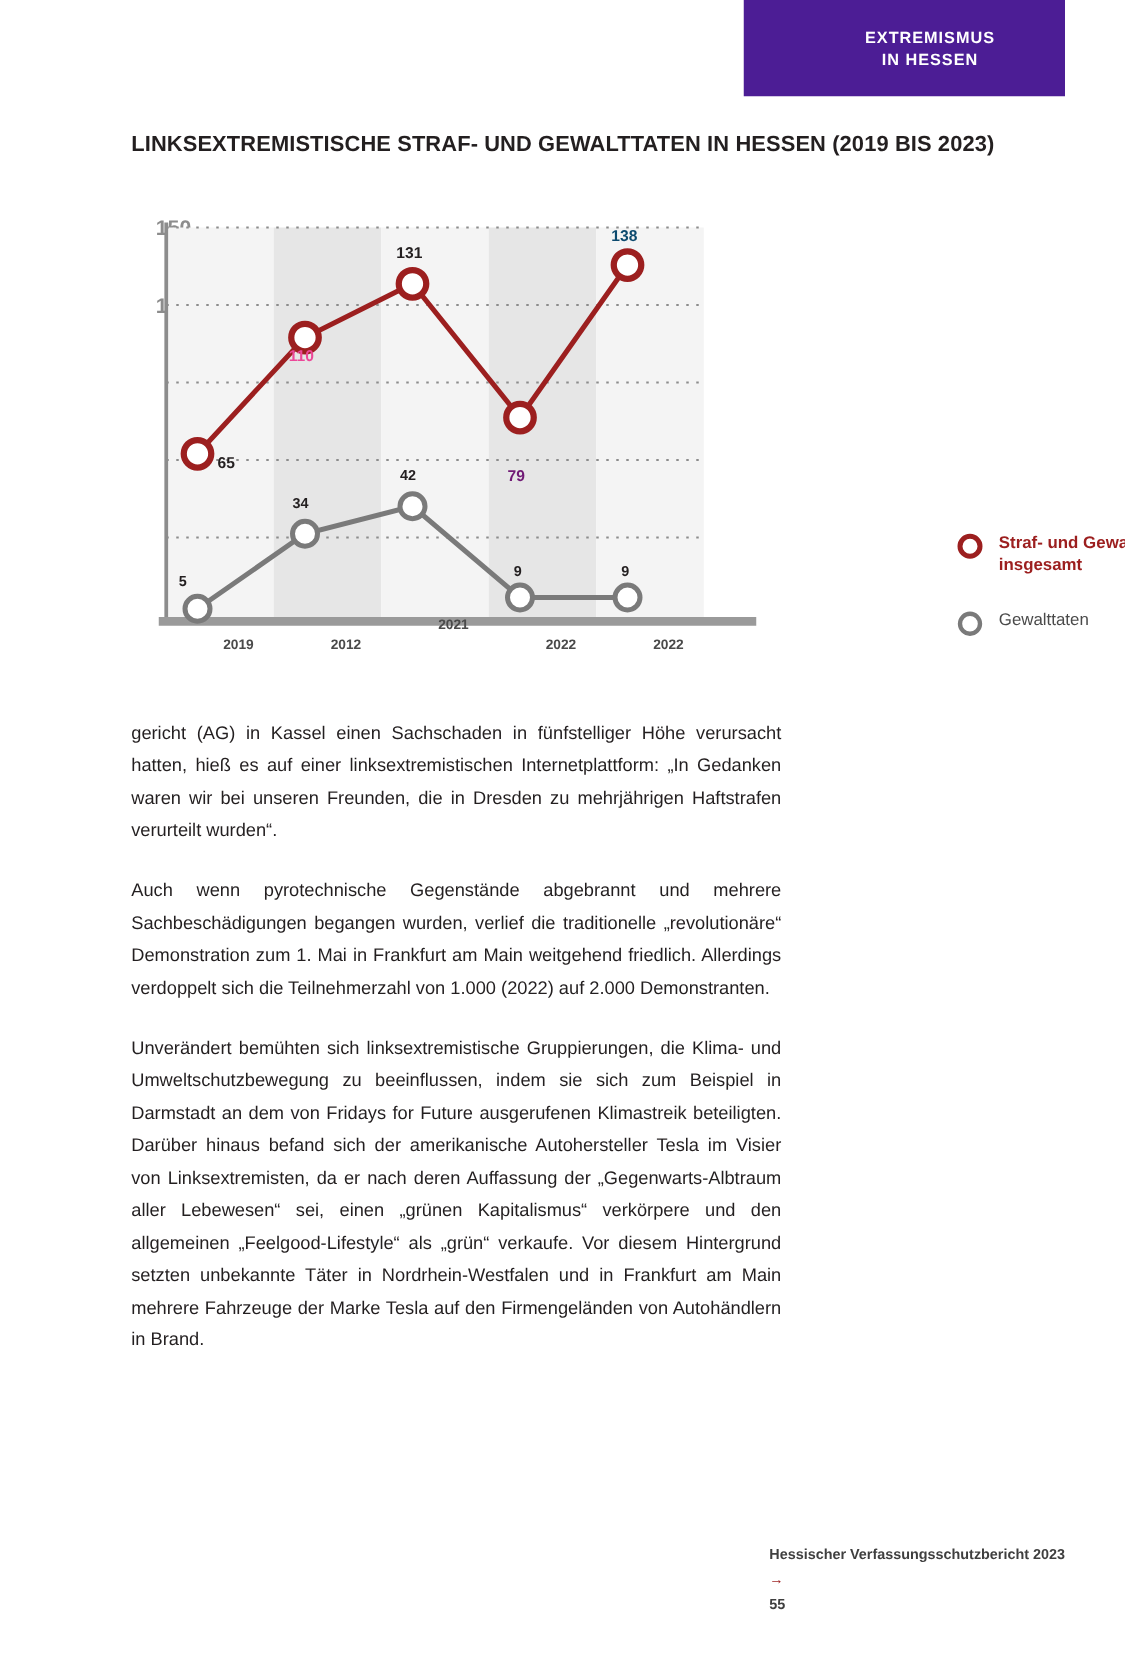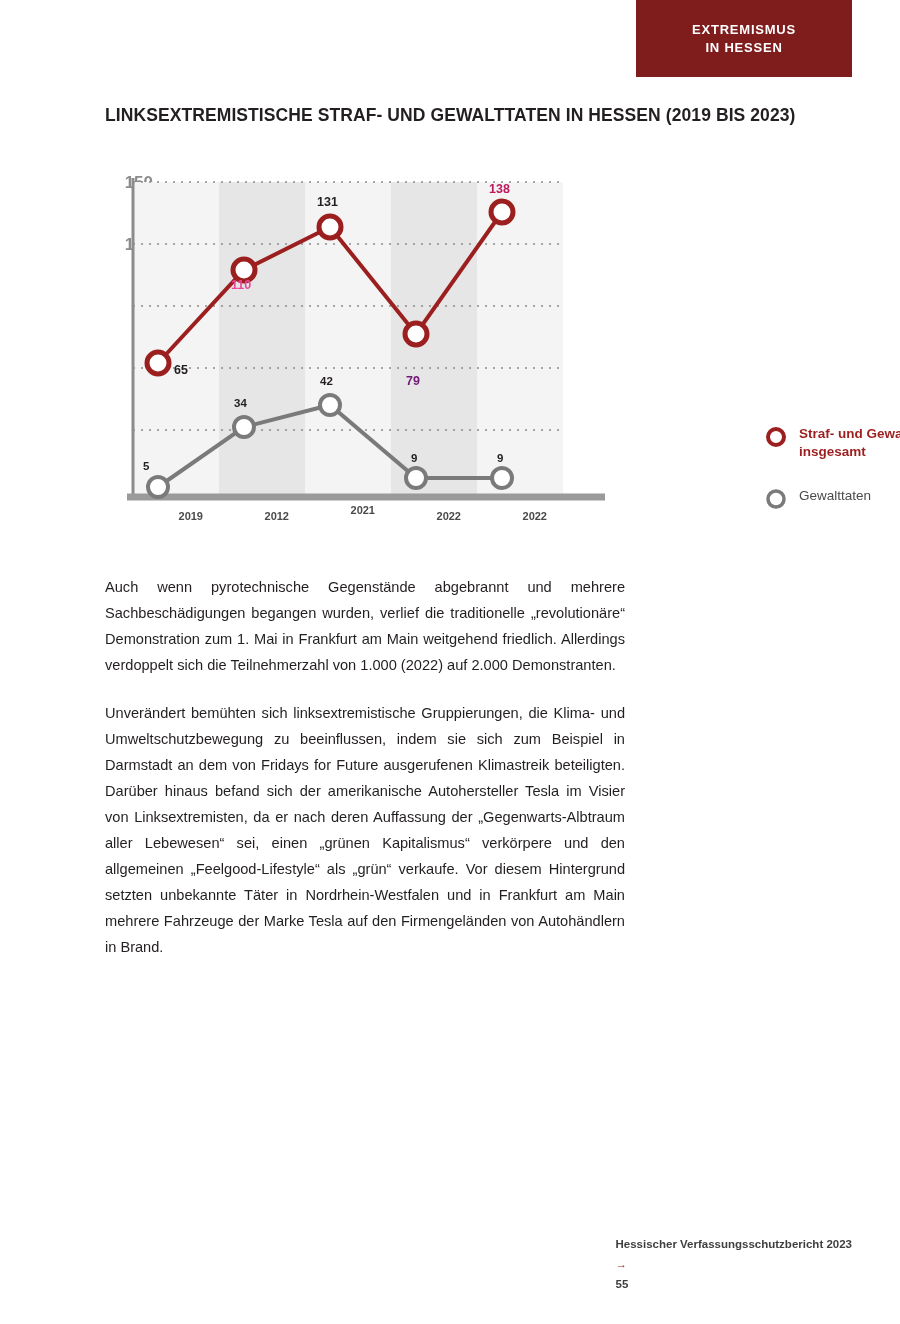--- a/index.html
+++ b/index.html
@@ -16,30 +16,31 @@
     overflow: hidden;
   }
 
   
   .corner-tab {
     position: absolute;
     top: 0;
     right: 48px;
     width: 216px;
     height: 77px;
-    background: #7f1d1d;
+    background: #4c1d95;
     color: #ffffff;
     display: flex;
     flex-direction: column;
     align-items: center;
     justify-content: center;
     letter-spacing: 0.06em;
     font-size: 13px;
     font-weight: bold;
     line-height: 1.35;
+    padding-left: 41px;
   }
 
   
   .chart-title {
     position: absolute;
     left: 105px;
     top: 105px;
     width: 760px;
     font-size: 17.5px;
     font-weight: bold;
@@ -191,31 +192,31 @@
       <circle cx="139" cy="110" r="11" fill="#ffffff" stroke="#9c1f1f" stroke-width="5"></circle>
       <circle cx="225" cy="67" r="11" fill="#ffffff" stroke="#9c1f1f" stroke-width="5"></circle>
       <circle cx="311" cy="174" r="11" fill="#ffffff" stroke="#9c1f1f" stroke-width="5"></circle>
       <circle cx="397" cy="52" r="11" fill="#ffffff" stroke="#9c1f1f" stroke-width="5"></circle>
     </svg>
 
     <div style="position:absolute;left:69px;top:203px;font-size:12.5px;font-weight:bold;color:#231f20;">65</div>
     <div style="position:absolute;left:126px;top:118px;font-size:12.5px;font-weight:bold;color:#ec4899;">110</div>
     <div style="position:absolute;left:212px;top:35px;font-size:12.5px;font-weight:bold;color:#231f20;">131</div>
     <div style="position:absolute;left:301px;top:182px;font-size:12.5px;font-weight:bold;color:#701a75;margin-top:32px;">79</div>
-    <div style="position:absolute;left:384px;top:22px;font-size:12.5px;font-weight:bold;color:#be185d;text-align:right;">138</div>
+    <div style="position:absolute;left:384px;top:22px;font-size:12.5px;font-weight:bold;color:#0c4a6e;text-align:right;">138</div>
 
     <div style="position:absolute;left:38px;top:300px;font-size:11.5px;font-weight:bold;color:#231f20;">5</div>
     <div style="position:absolute;left:129px;top:237px;font-size:11.5px;font-weight:bold;color:#231f20;">34</div>
     <div style="position:absolute;left:215px;top:215px;font-size:11.5px;font-weight:bold;color:#231f20;">42</div>
     <div style="position:absolute;left:306px;top:292px;font-size:11.5px;font-weight:bold;color:#231f20;">9</div>
     <div style="position:absolute;left:392px;top:292px;font-size:11.5px;font-weight:bold;color:#231f20;">9</div>
 
     <div class="x-label" style="left:8px;top:350px;">2019</div>
     <div class="x-label" style="left:94px;top:350px;">2012</div>
-    <div class="x-label" style="left:180px;top:344px;">2021</div>
+    <div class="x-label" style="left:180px;top:334px;">2021</div>
     <div class="x-label" style="left:266px;top:350px;">2022</div>
     <div class="x-label" style="left:352px;top:350px;">2022</div>
   </div>
 
   <div class="legend">
     <div class="legend-row">
       <span class="legend-marker">
         <svg width="22" height="22" viewBox="0 0 22 22">
             <circle cx="11" cy="11" r="8" fill="#ffffff" stroke="#9c1f1f" stroke-width="4"></circle>
           </svg>
@@ -227,20 +228,21 @@
         <svg width="22" height="22" viewBox="0 0 22 22">
             <circle cx="11" cy="11" r="8" fill="#ffffff" stroke="#7a7a7a" stroke-width="3.5"></circle>
           </svg>
       </span>
       <span class="legend-text grey">Gewalttaten</span>
     </div>
   </div>
 </div>
 
 <div class="body-text">
+  <p>gericht (AG) in Kassel einen Sachschaden in fünfstelliger Höhe verursacht hatten, hieß es auf einer linksextremistischen Internetplattform: „In Gedanken waren wir bei unseren Freunden, die in Dresden zu mehrjährigen Haftstrafen verurteilt wurden“.</p>
   <p>Auch wenn pyrotechnische Gegenstände abgebrannt und mehrere Sachbeschädigungen begangen wurden, verlief die traditionelle „revolutionäre“ Demonstration zum 1. Mai in Frankfurt am Main weitgehend friedlich. Allerdings verdoppelt sich die Teilnehmerzahl von 1.000 (2022) auf 2.000 Demonstranten.</p>
   <p>Unverändert bemühten sich linksextremistische Gruppierungen, die Klima- und Umweltschutzbewegung zu beeinflussen, indem sie sich zum Beispiel in Darmstadt an dem von Fridays for Future ausgerufenen Klimastreik beteiligten. Darüber hinaus befand sich der amerikanische Autohersteller Tesla im Visier von Linksextremisten, da er nach deren Auffassung der „Gegenwarts-Albtraum aller Lebewesen“ sei, einen „grünen Kapitalismus“ verkörpere und den allgemeinen „Feelgood-Lifestyle“ als „grün“ verkaufe. Vor diesem Hintergrund setzten unbekannte Täter in Nordrhein-Westfalen und in Frankfurt am Main mehrere Fahrzeuge der Marke Tesla auf den Firmengeländen von Autohändlern in Brand.</p>
 </div>
 
 <div class="footer">
   <span>Hessischer Verfassungsschutzbericht 2023</span>
   <span class="arrow">→</span>
   <span class="pagenum">55</span>
 </div>
 

